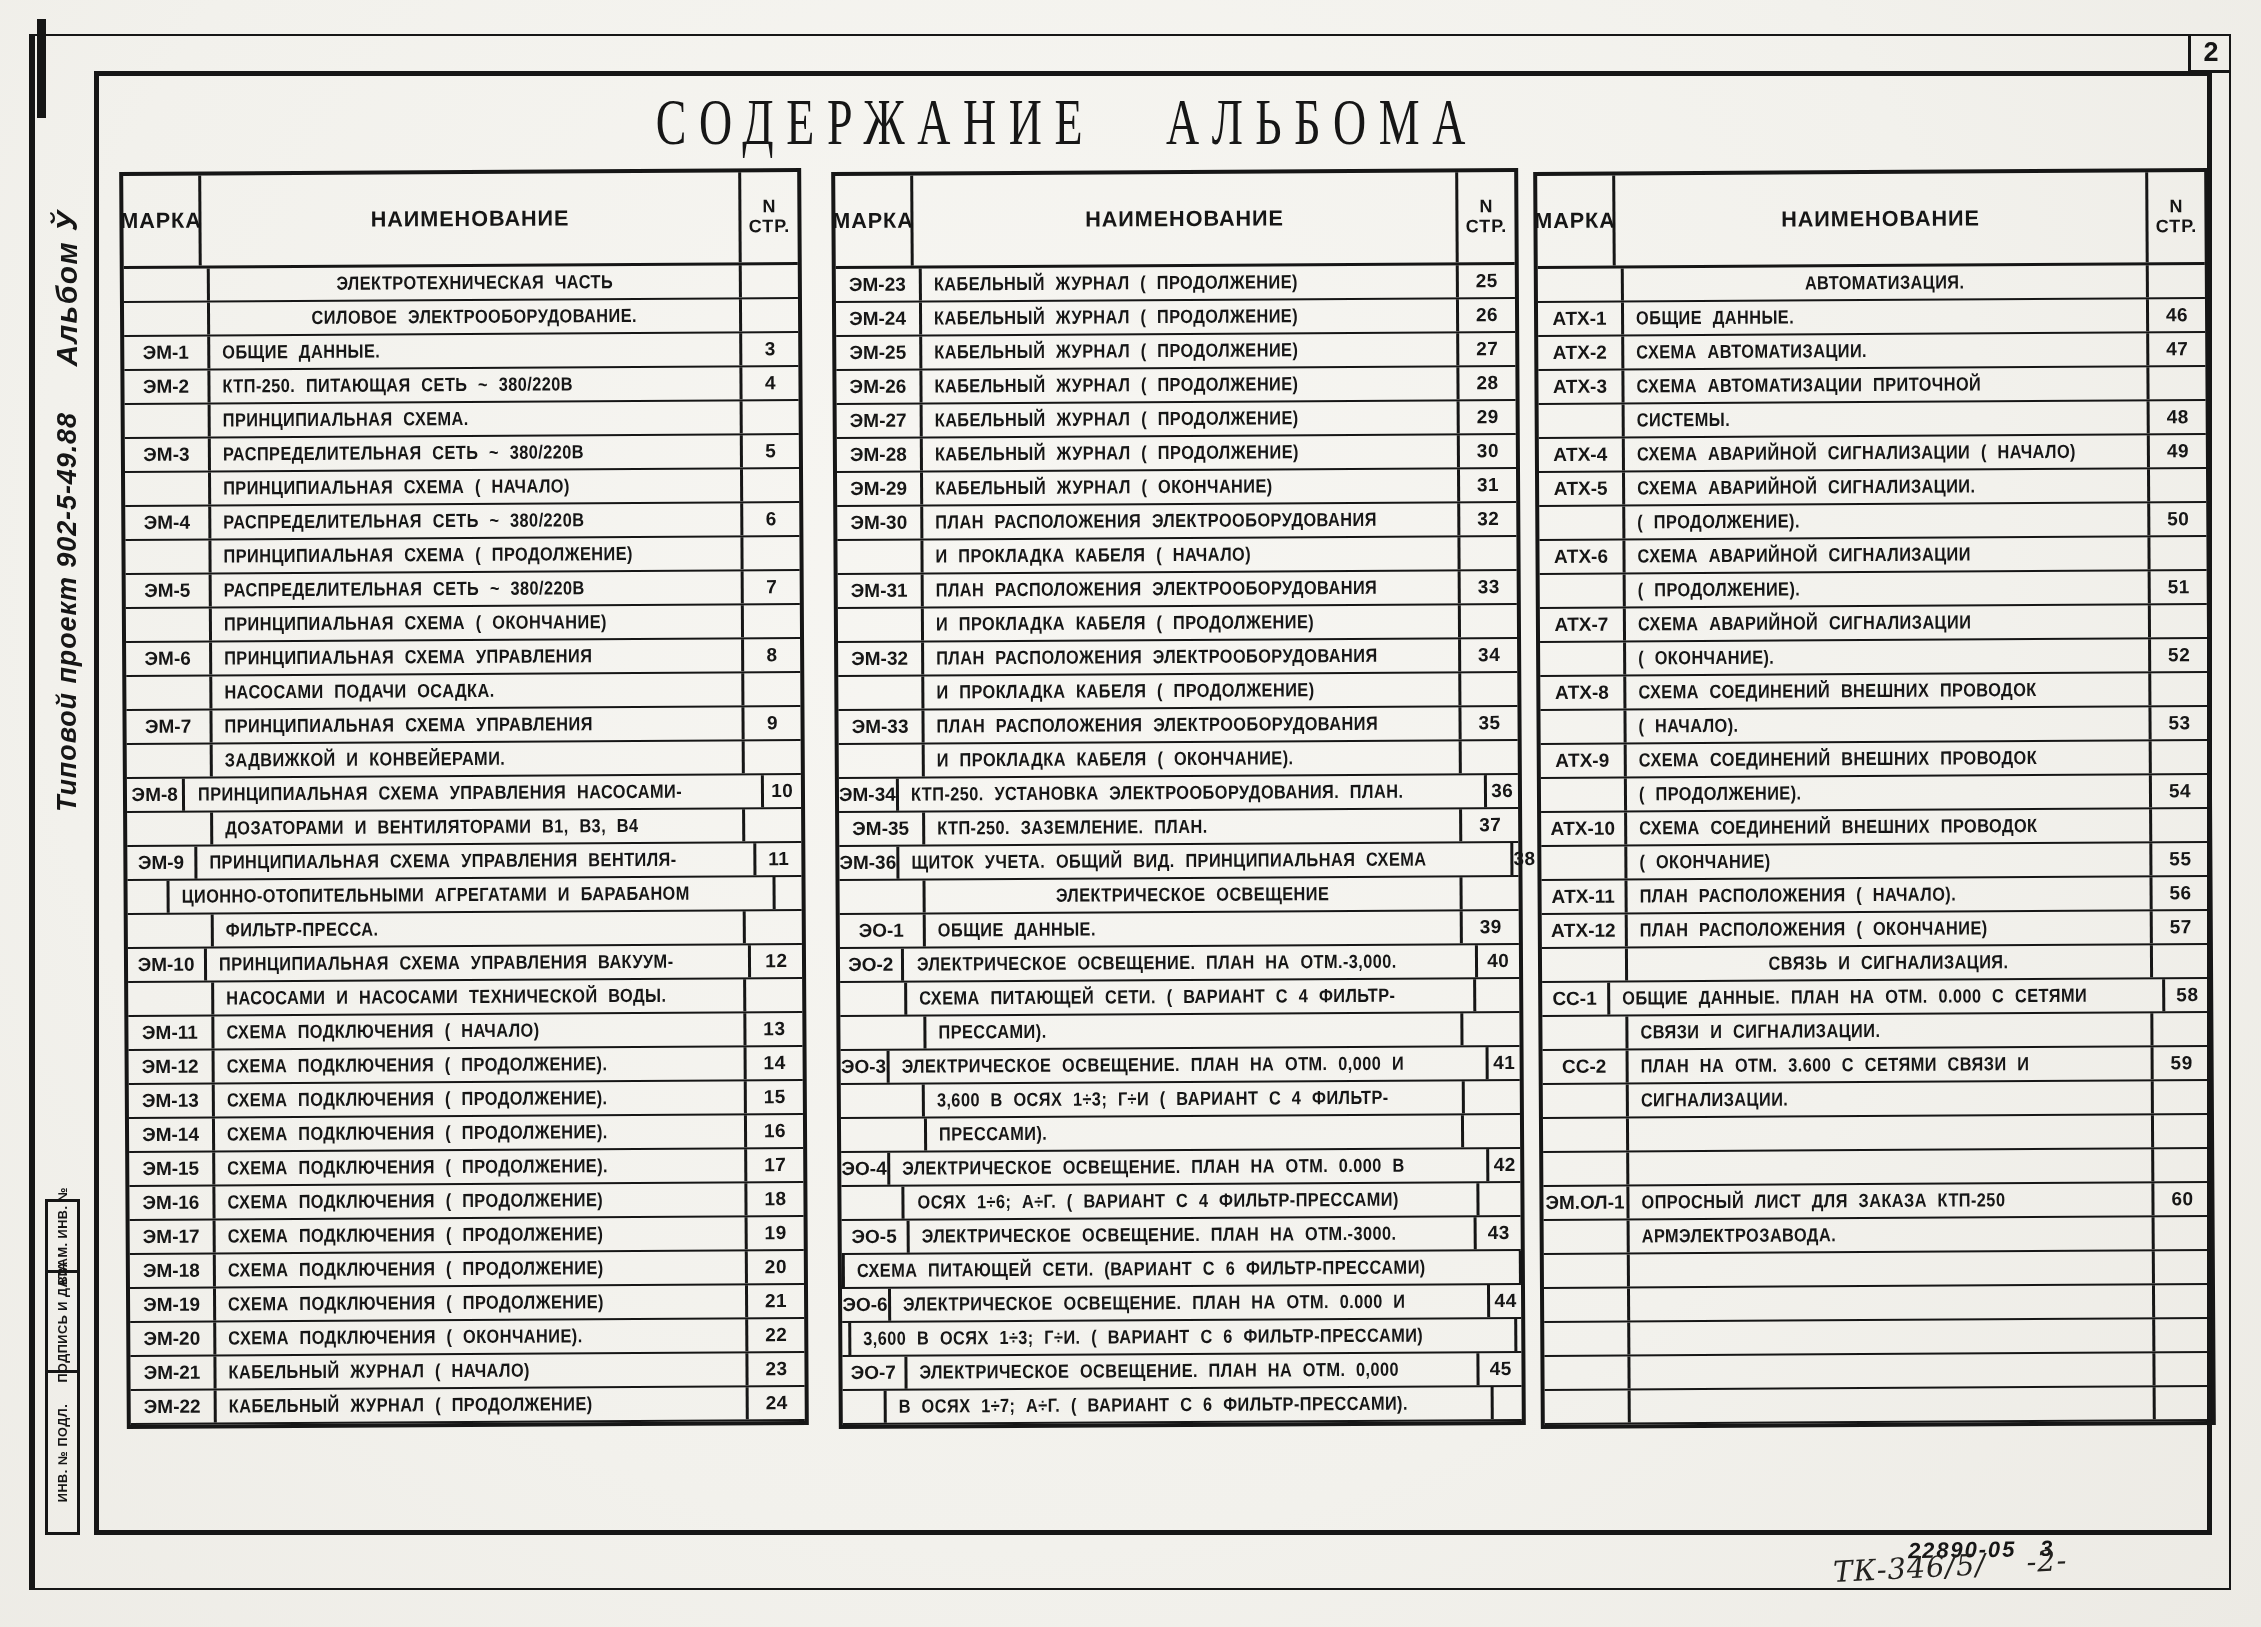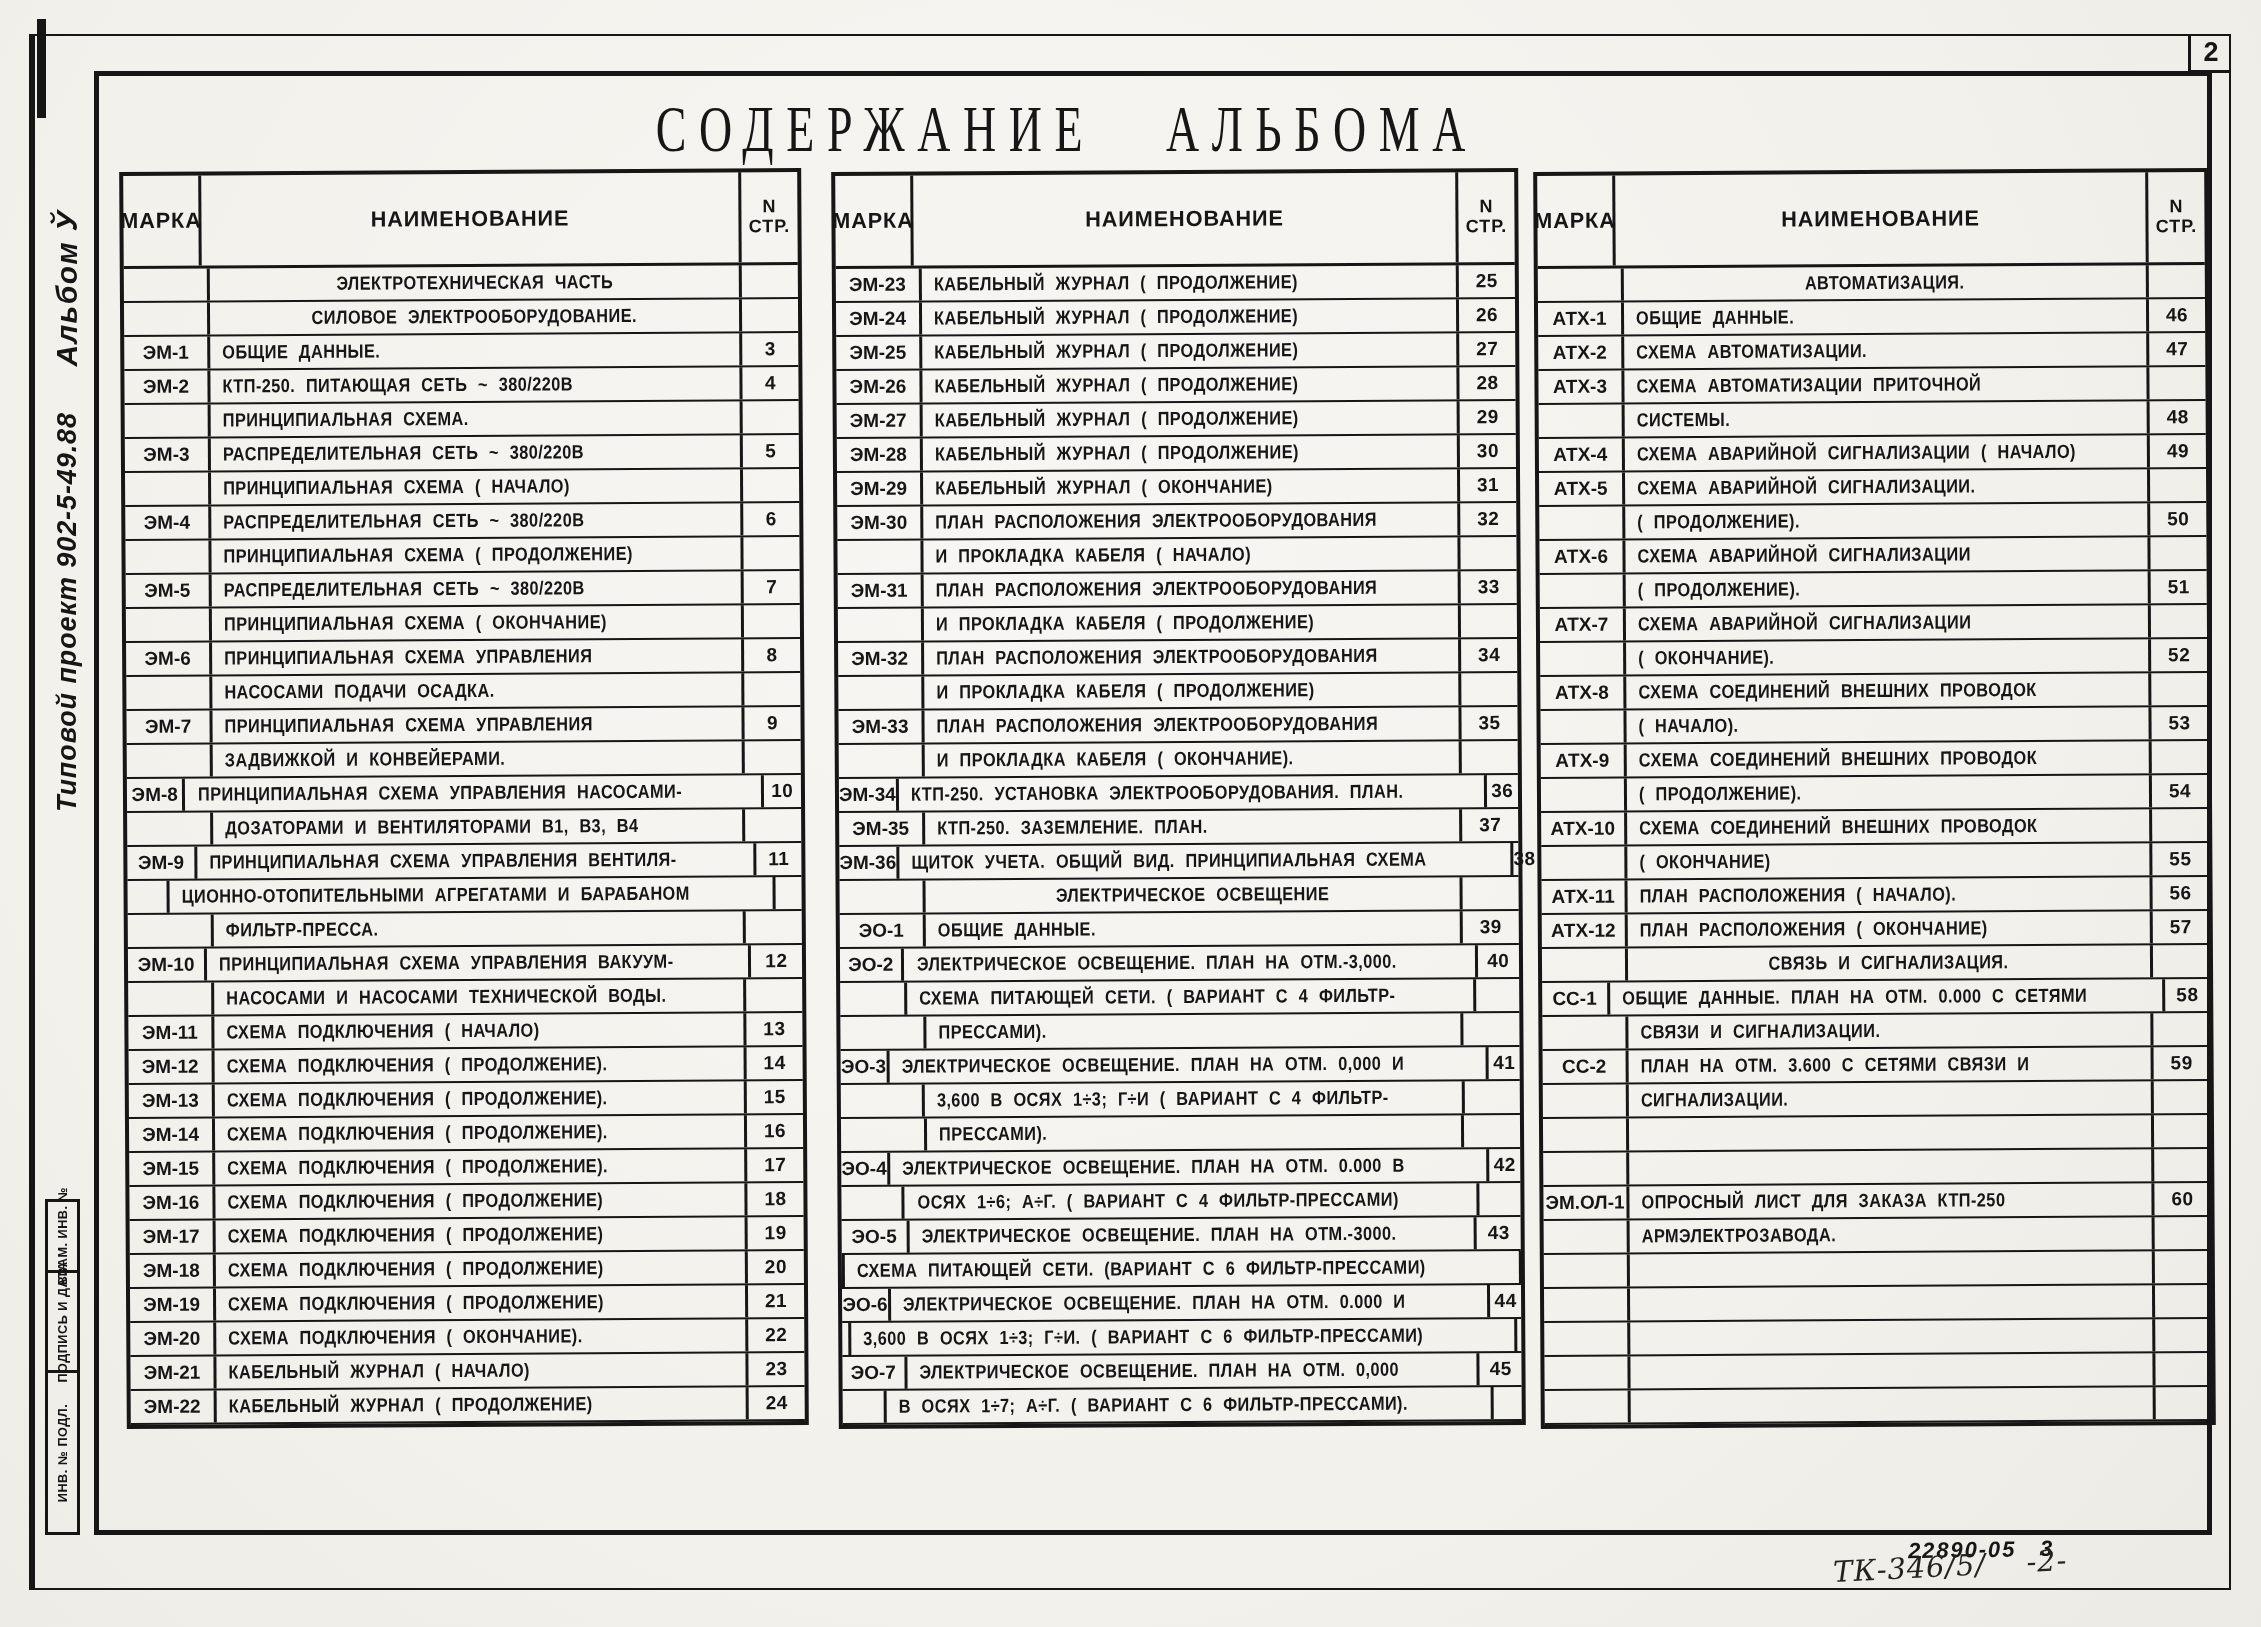--- a/index.html
+++ b/index.html
@@ -23,21 +23,21 @@
     border:5.7px solid var(--ink);box-sizing:border-box;
   }
   .sheet-box{
     position:absolute;left:2188px;top:34px;width:43px;height:39px;box-sizing:border-box;
     border-left:3.8px solid var(--ink);border-bottom:3.8px solid var(--ink);
     display:flex;align-items:center;justify-content:center;
     font-size:27px;font-weight:700;
   }
   
   .sheet-title{
-    position:absolute;left:556px;top:93px;width:1022px;height:71px;
+    position:absolute;left:556px;top:86px;width:1022px;height:71px;
     display:flex;align-items:center;justify-content:center;
   }
   .sheet-title span{
     font-family:"Liberation Serif", serif;
     font-size:51px;letter-spacing:14px;word-spacing:52px;
     text-transform:uppercase;white-space:nowrap;
     transform:scale(0.9,1.3);
   }
   
   .vwrap{position:absolute;width:0;height:0;}

